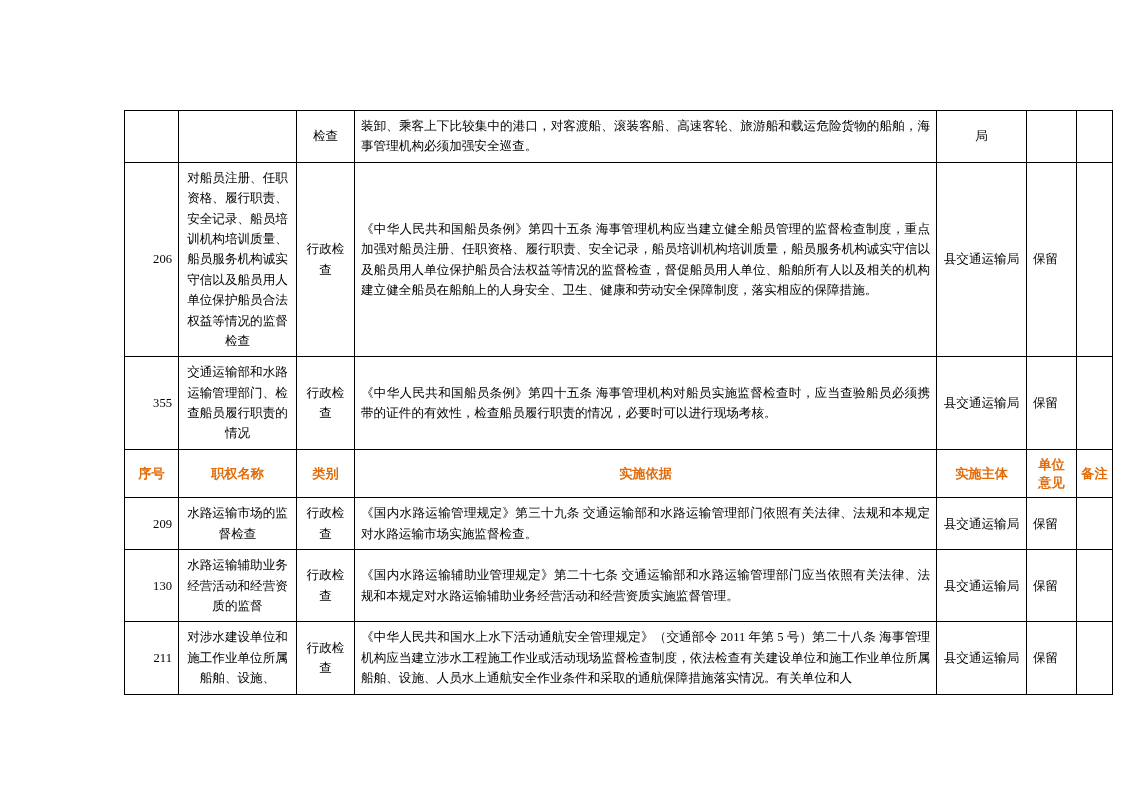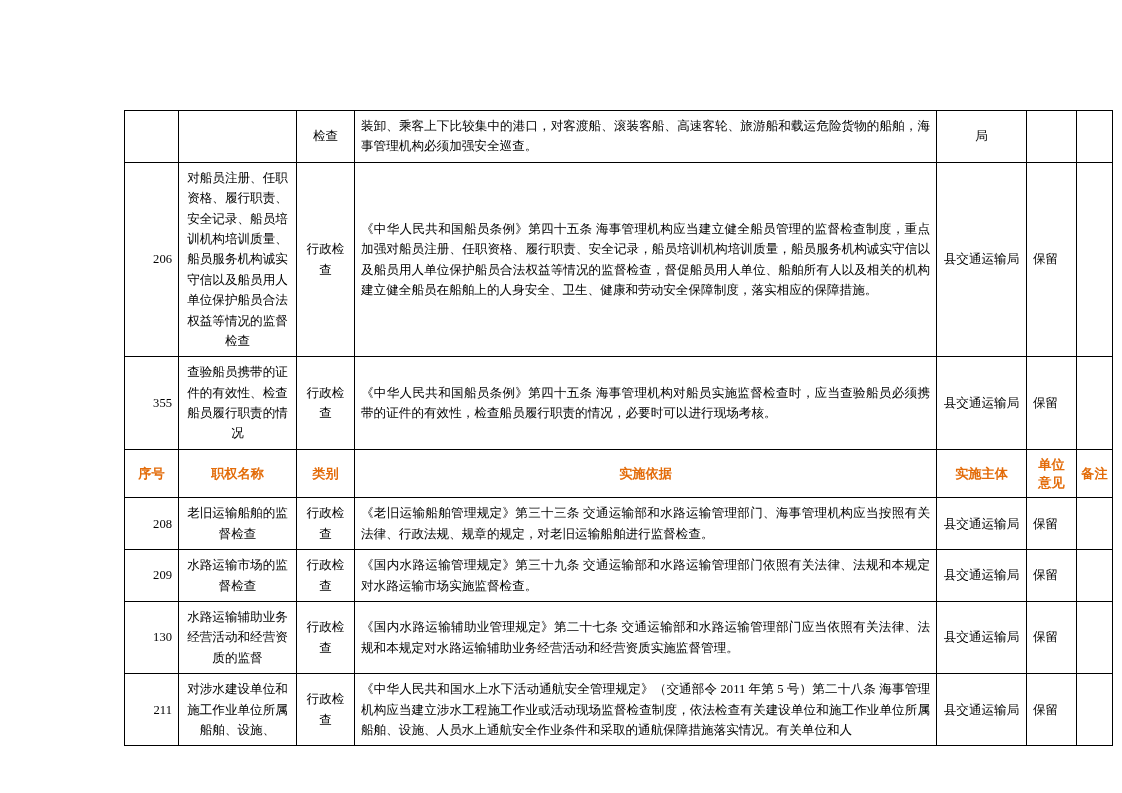--- a/index.html
+++ b/index.html
@@ -101,50 +101,41 @@
           <td class="seq">206</td>
           <td class="name">对船员注册、任职资格、履行职责、安全记录、船员培训机构培训质量、船员服务机构诚实守信以及船员用人单位保护船员合法权益等情况的监督检查</td>
           <td class="type">行政检查</td>
           <td class="basis">《中华人民共和国船员条例》第四十五条 海事管理机构应当建立健全船员管理的监督检查制度，重点加强对船员注册、任职资格、履行职责、安全记录，船员培训机构培训质量，船员服务机构诚实守信以及船员用人单位保护船员合法权益等情况的监督检查，督促船员用人单位、船舶所有人以及相关的机构建立健全船员在船舶上的人身安全、卫生、健康和劳动安全保障制度，落实相应的保障措施。</td>
           <td class="org">县交通运输局</td>
           <td class="op">保留</td>
           <td class="note"></td>
         </tr>
         <tr>
           <td class="seq">355</td>
-          <td class="name">查验船员携带的证件的有效性、检查船员履行职责的情况</td>
+          <td class="name">交通运输部和水路运输管理部门、检查船员履行职责的情况</td>
           <td class="type">行政检查</td>
           <td class="basis">《中华人民共和国船员条例》第四十五条 海事管理机构对船员实施监督检查时，应当查验船员必须携带的证件的有效性，检查船员履行职责的情况，必要时可以进行现场考核。</td>
           <td class="org">县交通运输局</td>
           <td class="op">保留</td>
           <td class="note"></td>
         </tr>
 
         <tr class="header-row">
           <td>序号</td>
           <td>职权名称</td>
           <td>类别</td>
           <td>实施依据</td>
           <td>实施主体</td>
           <td class="hdr-two-line">
             <div>单位</div>
             <div>意见</div>
           </td>
           <td>备注</td>
         </tr>
 
-        <tr>
-          <td class="seq">208</td>
-          <td class="name">老旧运输船舶的监督检查</td>
-          <td class="type">行政检查</td>
-          <td class="basis">《老旧运输船舶管理规定》第三十三条 交通运输部和水路运输管理部门、海事管理机构应当按照有关法律、行政法规、规章的规定，对老旧运输船舶进行监督检查。</td>
-          <td class="org">县交通运输局</td>
-          <td class="op">保留</td>
-          <td class="note"></td>
-        </tr>
         <tr>
           <td class="seq">209</td>
           <td class="name">水路运输市场的监督检查</td>
           <td class="type">行政检查</td>
           <td class="basis">《国内水路运输管理规定》第三十九条 交通运输部和水路运输管理部门依照有关法律、法规和本规定对水路运输市场实施监督检查。</td>
           <td class="org">县交通运输局</td>
           <td class="op">保留</td>
           <td class="note"></td>
         </tr>
         <tr>

